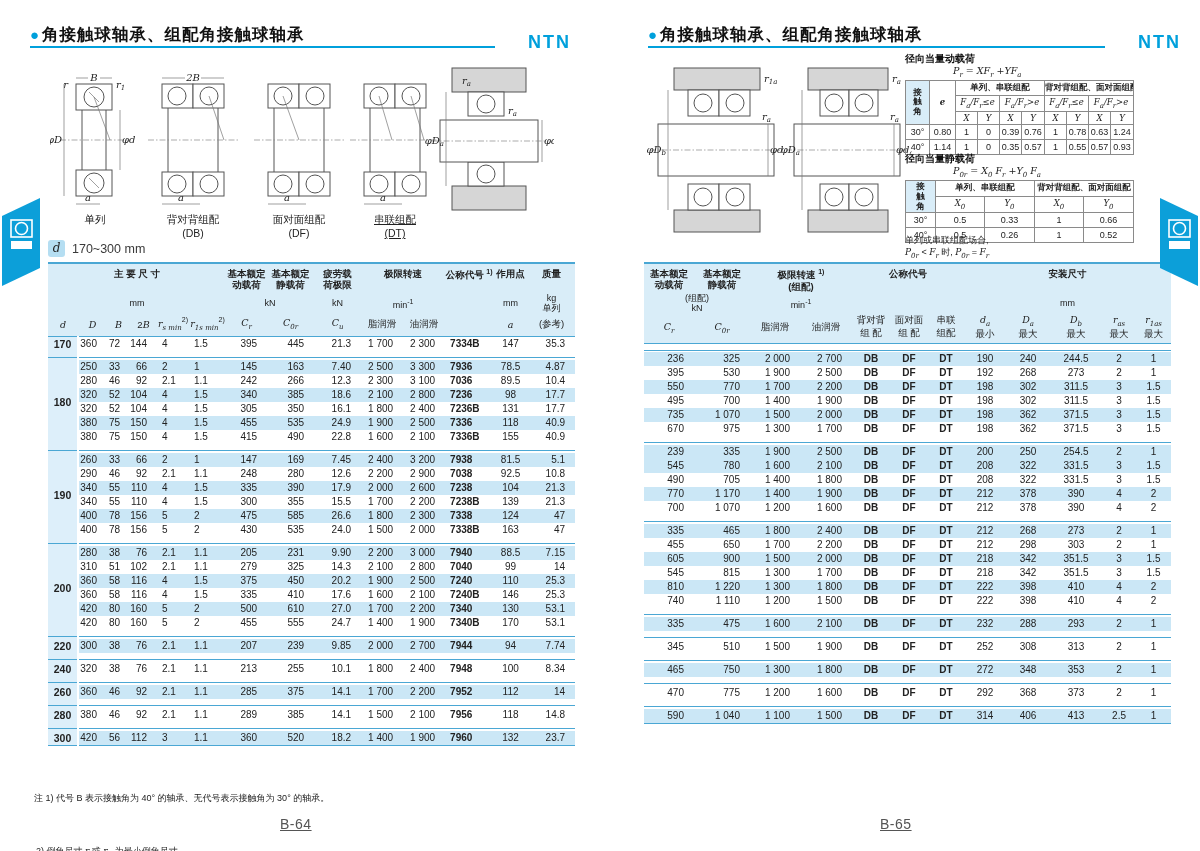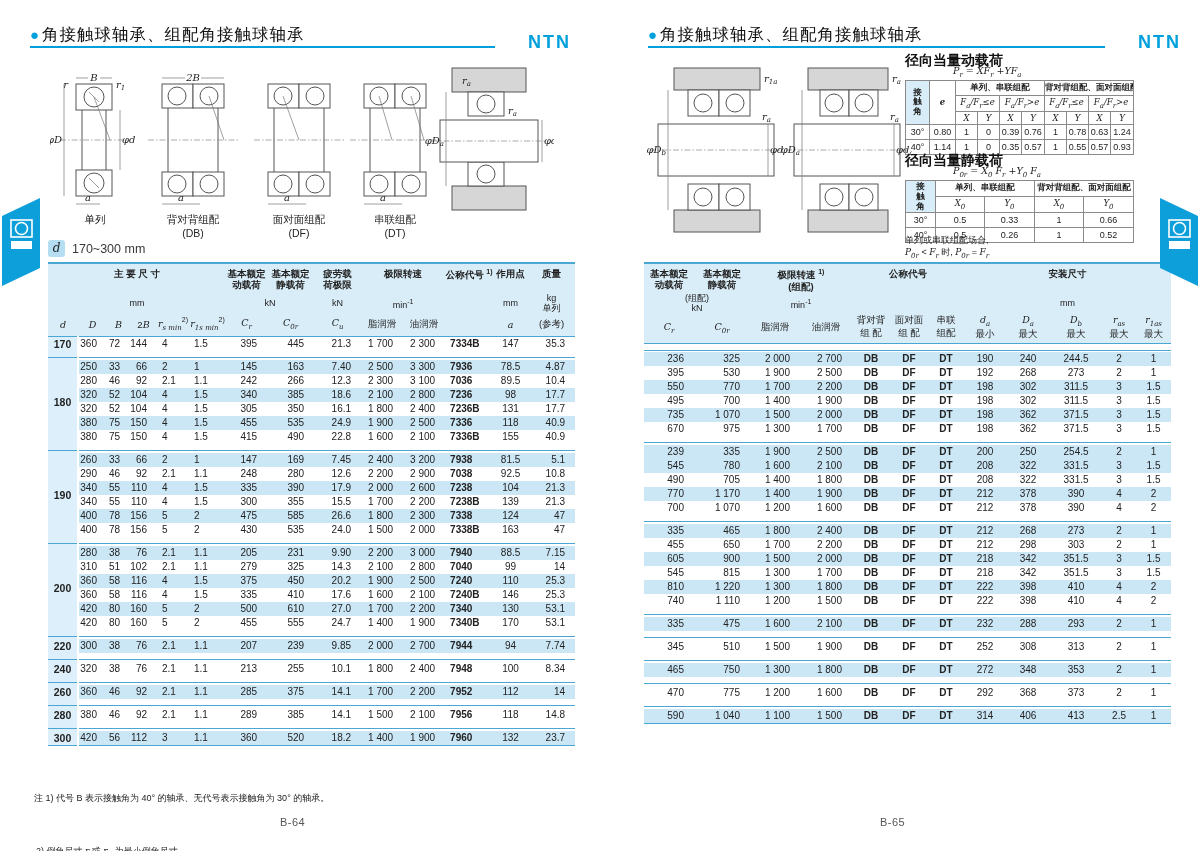--- a/index.html
+++ b/index.html
@@ -1,20 +1,20 @@
 <!DOCTYPE html>
 <html><head>
 <meta charset="utf-8">
 <style>
   html,body{margin:0;padding:0;background:#ffffff;}
   #page{position:relative;width:1200px;height:851px;background:#fff;overflow:hidden;
         font-family:"Liberation Sans",sans-serif;color:#1a1a1a;}
   .abs{position:absolute;}
   
-  .ptitle{font-size:16.5px;font-weight:normal;letter-spacing:1px;color:#111;white-space:nowrap;}
+  .ptitle{font-size:16.5px;font-weight:bold;letter-spacing:1px;color:#111;white-space:nowrap;}
   .ptitle .dot{color:#00a0dc;font-size:15px;margin-right:2px;}
   .rule{height:2px;background:#00a0dc;}
   .ntn{font-size:18px;font-weight:bold;color:#00a0dc;letter-spacing:2px;margin-left:26px;}
   
   .dchip{width:17px;height:17px;background:#b5def2;border-radius:3px;text-align:center;
          font-family:"DejaVu Serif",serif;font-style:italic;font-size:12px;line-height:17px;color:#222;}
   .drange{font-size:12.5px;color:#3a3a3a;}
   
   table.main{border-collapse:collapse;table-layout:fixed;width:527px;font-size:10px;color:#222;
              border-top:2px solid #4aa7d4;border-bottom:1px solid #4aa7d4;}
@@ -33,31 +33,31 @@
   table.main tr.sep td.dsep{background:#ddeffa;border-right:2px solid #fff;}
   .sl{height:1px;background:#4aa7d4;margin-top:4px;}
   .a-r{text-align:right;padding-right:10px !important;}
   .a-l{text-align:left;padding-left:5px !important;}
   .a-c{text-align:center;}
   td.bold{font-weight:bold;}
   .mi{font-family:"DejaVu Serif",serif;font-style:italic;}
   sub{font-size:7px;}
   sup{font-size:7px;}
   
-  .xyt{font-size:14px;font-weight:bold;color:#111;font-family:Liberation Serif, serif;}
+  .xyt{font-size:10px;font-weight:bold;color:#111;font-family:Liberation Serif, serif;}
   .formula{font-size:9.5px;color:#222;margin-left:48px;}
   table.xy{border-collapse:collapse;table-layout:fixed;width:228px;font-size:8.5px;color:#222;}
   table.xy th,table.xy td{border:1px solid #8a8a8a;text-align:center;padding:1px 0;font-weight:400;
                           overflow:hidden;white-space:nowrap;}
   table.xy th.corner{background:#d9edf8;font-size:8px;line-height:1.15;}
   table.xy td{font-size:9px;height:12px;}
   table.xy tr.gh th{font-size:8.5px;font-weight:bold;}
   
   .note{font-size:9px;color:#222;line-height:1.5;}
-  .pageno{font-size:11px;color:#555;letter-spacing:0.5px;}
+  .pageno{font-size:14px;color:#555;letter-spacing:0.5px;text-decoration:underline;}
   .cap{font-size:10.5px;color:#222;text-align:center;line-height:1.35;}
   
   svg text{font-family:"DejaVu Serif",serif;font-style:italic;font-size:10px;fill:#222;}
   svg .ts{font-size:7px;}
   svg .ln{stroke:#555;stroke-width:1;fill:none;}
   svg .thin{stroke:#777;stroke-width:0.7;fill:none;}
   svg .gry{fill:#d6d6d6;stroke:#555;stroke-width:1;}
   svg .wht{fill:#fff;stroke:#555;stroke-width:1;}
   svg .cl{stroke:#888;stroke-width:0.7;stroke-dasharray:6 2 1.5 2;fill:none;}
 </style>
@@ -162,21 +162,21 @@
     <line class="cl" x1="8" y1="77" x2="124" y2="77"></line>
     <line class="thin" x1="22" y1="28" x2="22" y2="122"></line>
     <text x="20" y="80" text-anchor="end"><tspan>φD</tspan><tspan class="ts" dy="2">a</tspan></text>
     <line class="thin" x1="118" y1="56" x2="118" y2="98"></line>
     <text x="120" y="80"><tspan>φd</tspan><tspan class="ts" dy="2">a</tspan></text>
   </svg>
 
   <div class="abs cap" style="left:50px;top:212px;width:90px;"><span>单列</span></div>
   <div class="abs cap" style="left:138px;top:212px;width:110px;"><span>背对背组配</span><br><span>(DB)</span></div>
   <div class="abs cap" style="left:244px;top:212px;width:110px;"><span>面对面组配</span><br><span>(DF)</span></div>
-  <div class="abs cap" style="left:340px;top:212px;width:110px;"><span>串联组配</span><br><span>(DT)</span></div>
+  <div class="abs cap" style="left:340px;top:212px;width:110px;text-decoration:underline;"><span>串联组配</span><br><span>(DT)</span></div>
 
   <div class="abs dchip" style="left:48px;top:240px;"><span>d</span></div>
   <div class="abs drange" style="left:72px;top:242px;">170~300 mm</div>
 
   <div class="abs" style="left:48px;top:262px;">
       <table class="main">
         <colgroup>
           <col style="width: 30px;">
           <col style="width: 29px;">
           <col style="width: 23px;">

